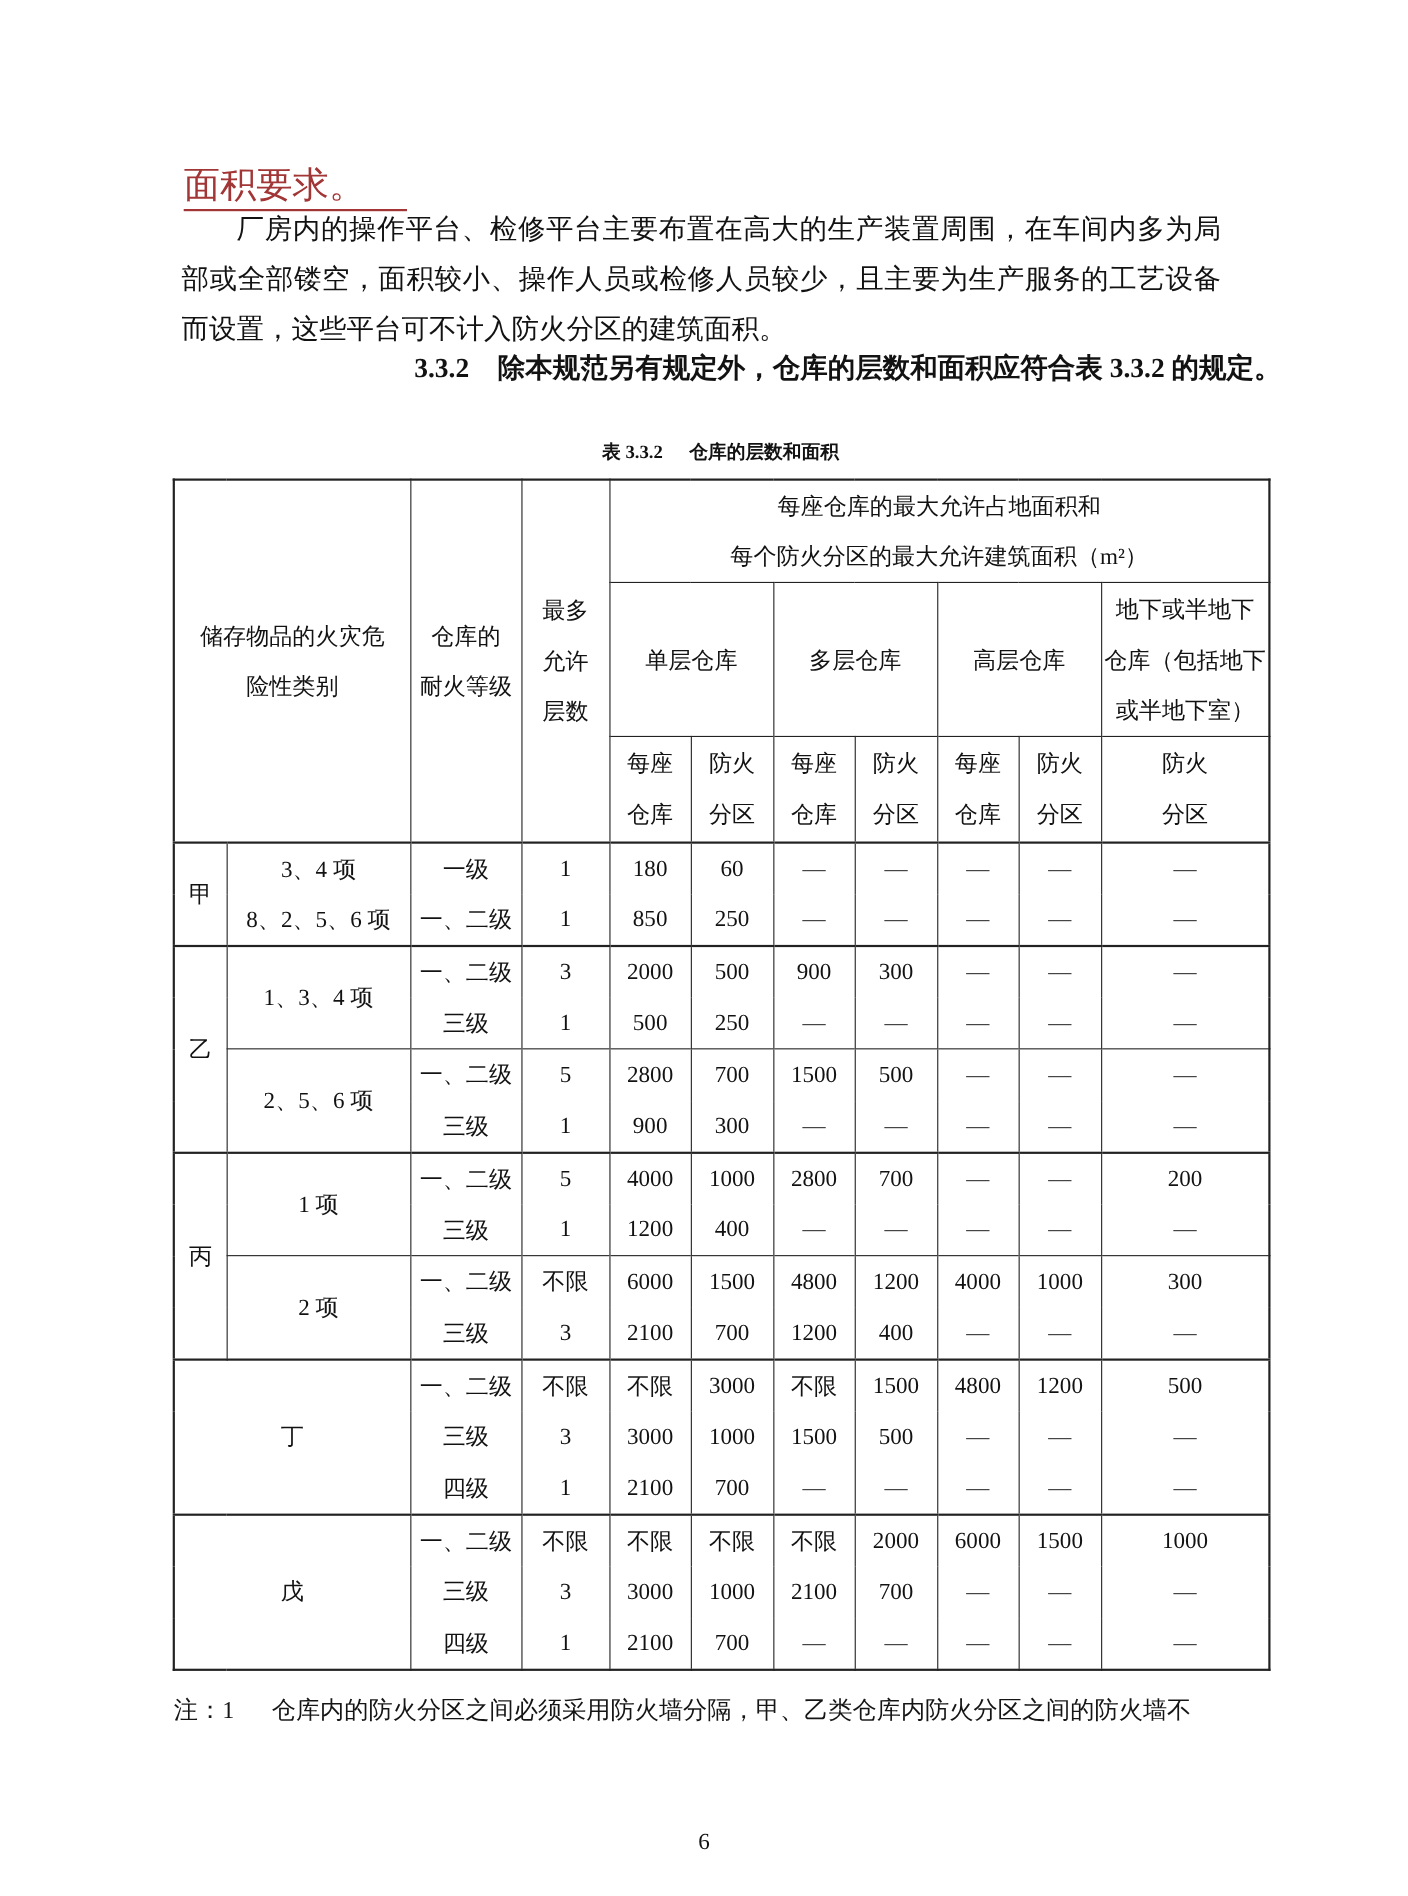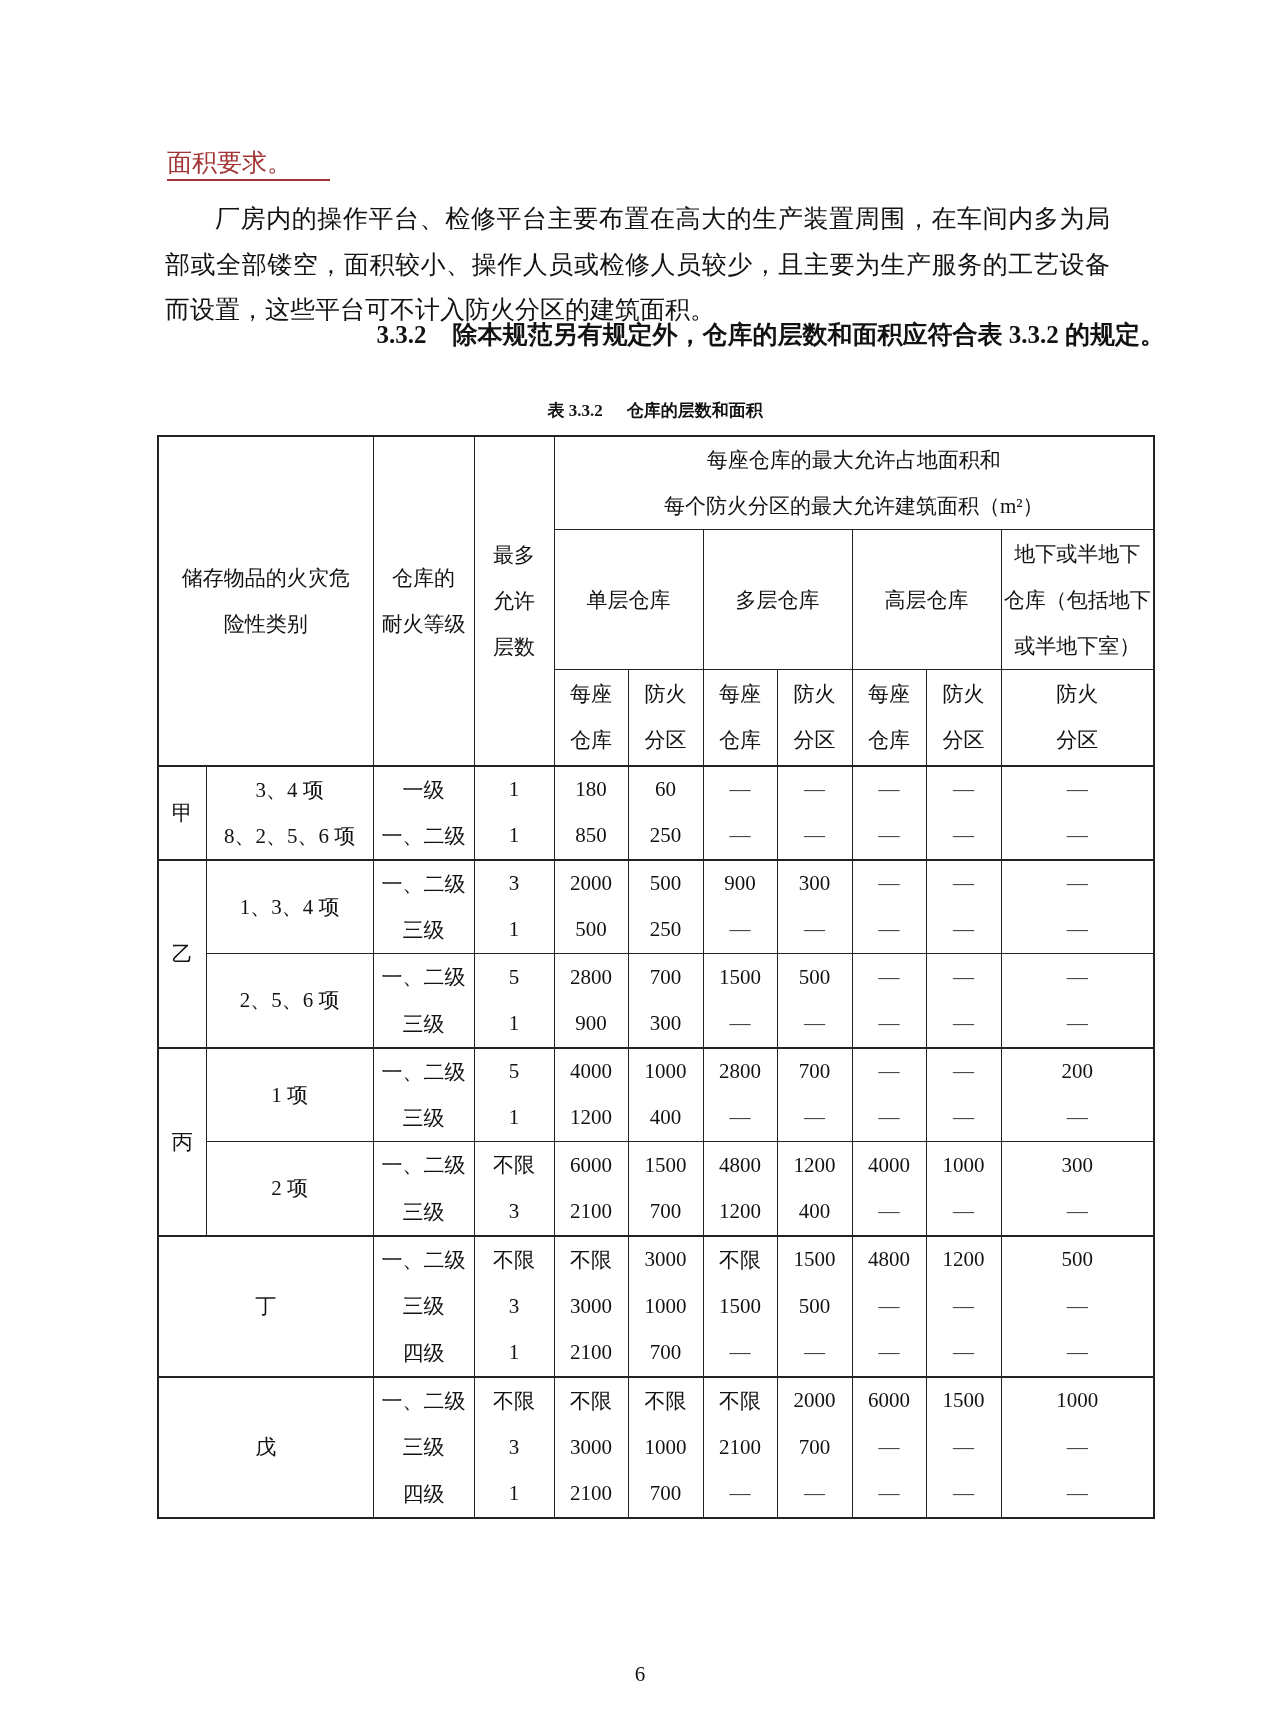--- a/index.html
+++ b/index.html
@@ -1,27 +1,27 @@
 <!DOCTYPE html>
 <html><head>
 <meta charset="utf-8">
 <style>
   html,body{margin:0;padding:0;}
   body{
     width:1280px;height:1724px;background:#ffffff;position:relative;
     font-family:"Liberation Serif","DejaVu Serif",serif;color:#121212;
   }
   .red-heading{
-    position:absolute;left:167px;top:146px;font-size:25px;color:#a23535;
+    position:absolute;left:167px;top:146px;font-size:33px;color:#a23535;
   }
   .red-heading .u{
     border-bottom:2px solid #a23535;padding-right:38px;padding-bottom:3px;
   }
   .para{
-    position:absolute;left:165px;top:196px;width:945px;
+    position:absolute;left:165px;top:186px;width:945px;
     font-size:25px;line-height:45.5px;text-align:justify;text-indent:2em;
     text-justify:inter-ideograph;
   }
   .clause{
     position:absolute;left:165px;top:318px;width:1000px;
     font-size:25px;font-weight:bold;white-space:nowrap;text-align:right;
   }
   .clause .num{margin-right:26px;}
   .caption{
     position:absolute;left:157px;top:399px;width:996px;text-align:center;
@@ -315,15 +315,18 @@
     <td class="dash">—</td>
     <td class="dash">—</td>
     <td class="dash">—</td>
     <td class="dash">—</td>
     <td class="dash">—</td>
   </tr>
 </tbody>
   </table>
 
 <div class="note">
+  <div class="l1">
+    <span class="label">注：1</span><span>仓库内的防火分区之间必须采用防火墙分隔，甲、乙类仓库内防火分区之间的防火墙不</span>
+  </div>
 </div>
 
 <div class="pageno">6</div>
 
 </body></html>

